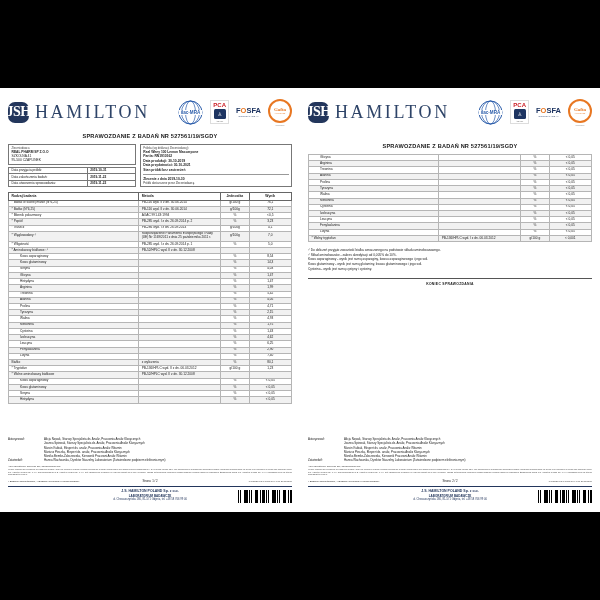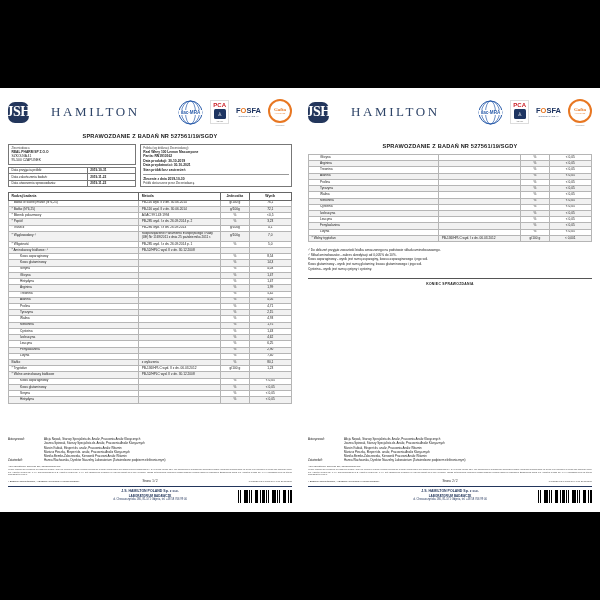--- a/index.html
+++ b/index.html
@@ -8,22 +8,22 @@
   .page{position:absolute;top:88px;width:300px;height:424px;background:#fff;overflow:hidden}
   #page1{left:0}
   #page2{left:300px}
   .inner{padding:7px 8px 0}
 
   
   .hdr{display:flex;align-items:center;height:34px;margin-bottom:4px}
   .monogram{width:21px;height:21px;background:#23365c;color:#fff;border-radius:7px;
     font-family:"Liberation Serif",serif;font-size:14px;font-weight:bold;
     display:flex;align-items:center;justify-content:center;letter-spacing:-0.5px}
-  .brand{font-family:"Liberation Serif",serif;color:#2e4468;font-size:13px;
-    letter-spacing:2.6px;margin-left:22px}
+  .brand{font-family:"Liberation Serif",serif;color:#2e4468;font-size:18px;
+    letter-spacing:2.6px;margin-left:6px}
   .certs{margin-left:auto;display:flex;align-items:center;gap:7px}
   .ilac{position:relative;width:25px;height:25px}
   .ilac svg{display:block}
   .pca{display:flex;flex-direction:column;align-items:center;border:0.5px solid #ddd;padding:1px 2px;background:#fff}
   .pca-txt{color:#cc2027;font-weight:bold;font-size:6px;line-height:1}
   .pca-box{width:12px;height:10px;background:#1d3461;border-radius:1.5px;margin-top:1px;
     display:flex;align-items:center;justify-content:center;color:#fff;font-size:5px}
   .pca-ab{font-size:2.2px;color:#666;margin-top:1px}
   .fosfa{display:flex;flex-direction:column;align-items:center}
   .fosfa-main{color:#1d3461;font-weight:bold;font-size:7.5px;line-height:1}

